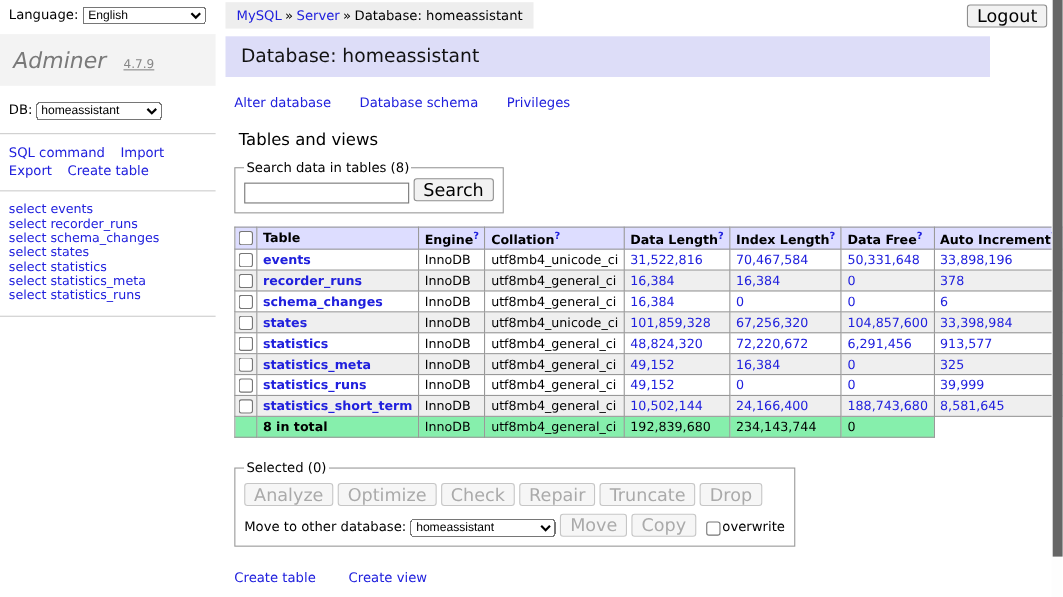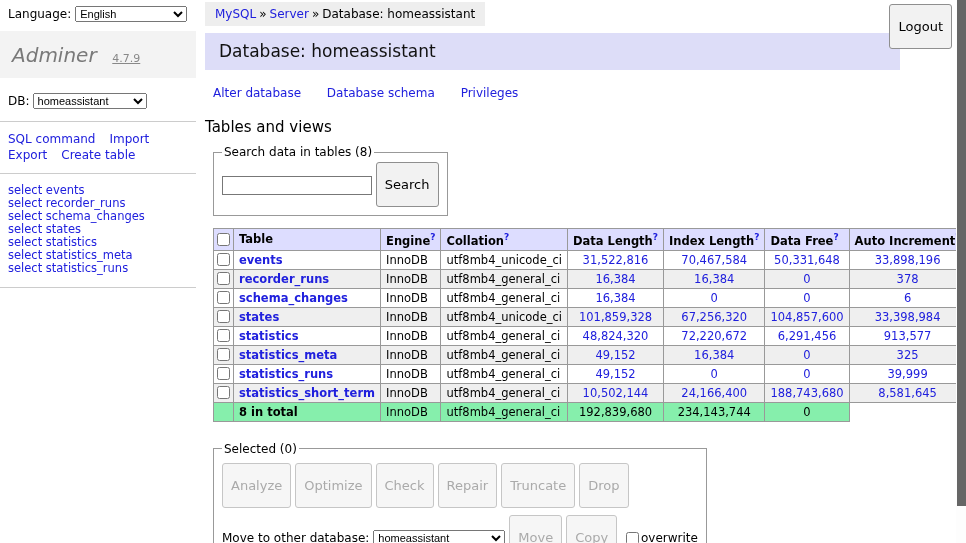--- a/index.html
+++ b/index.html
@@ -41,51 +41,51 @@
   
   .main { position: absolute; left: 205px; top: 0; width: 700px; }
   .breadcrumb {
     display: inline-block; margin: 2px 0 0 0; padding: 5px 10px;
     background: #eee; font-size: 12px;
   }
   .breadcrumb .sep { color: #000; margin: 0 3px; }
   .logout-btn { position: absolute; top: 4px; right: 14px; }
   button.btn {
     font-family: "DejaVu Sans", "Liberation Sans", sans-serif;
-    font-size: 13px; padding: 14px 8px;
+    font-size: 16px; padding: 0 8px;
     background: #f2f2f2; border: 1px solid #8f8f8f; border-radius: 3px;
     color: #000; cursor: pointer;
   }
   button.btn:disabled { color: #aaa; border-color: #c6c6c6; background: #f6f6f6; }
   h2.page-title {
     margin: 7px 0 0 0; height: 37px; line-height: 37px;
     background: #ddddf8; font-size: 17px; font-weight: normal;
     padding: 0 0 0 14px; width: 695px; color: #111;
   }
   .db-links { margin: 16px 0 0 8px; }
   .db-links a { margin-right: 22px; }
-  h3.sec-heading { font-size: 15px; font-weight: normal; margin: 18px 0 9px 0; color: #000; }
+  h3.sec-heading { font-size: 15px; font-weight: normal; margin: 18px 0 9px 12px; color: #000; }
   fieldset {
     margin: 0 0 0 8px; border: 1px solid #999; padding: 3px 8px 8px 8px;
     width: fit-content;
   }
   fieldset legend { font-size: 12px; padding: 0 2px; }
   .search-input { width: 150px; height: 19px; font-size: 11.5px; border: 1px solid #777; padding: 1px 3px; }
 
   
   table.db-tables {
     border-collapse: collapse; margin: 12px 0 0 8px; font-size: 11.5px;
   }
   table.db-tables th, table.db-tables td {
     border: 1px solid #999; padding: 2px 5px; height: 18px;
     white-space: nowrap; text-align: left;
   }
   table.db-tables thead th { background: #ddddff; font-weight: bold; }
   table.db-tables sup a { font-size: 9px; }
-  table.db-tables td.num, table.db-tables th.num { text-align: center; }
+  table.db-tables td.num, table.db-tables th.num { text-align: left; }
   table.db-tables tr.data-row:nth-child(even) td { background: #efefef; }
   table.db-tables td.check, table.db-tables th.check { text-align: center; padding: 1px 2px; }
   table.db-tables a.tbl-link { font-weight: bold; }
   table.db-tables tr.total-row td { background: #86efac; }
   table.db-tables tr.total-row td.lbl { font-weight: bold; }
   input[type="checkbox"] { width: 13px; height: 13px; margin: 1px; vertical-align: middle; }
 
   
   .selected-fs { margin-top: 20px; }
   .btn-row { margin: 4px 0 7px 0; }

